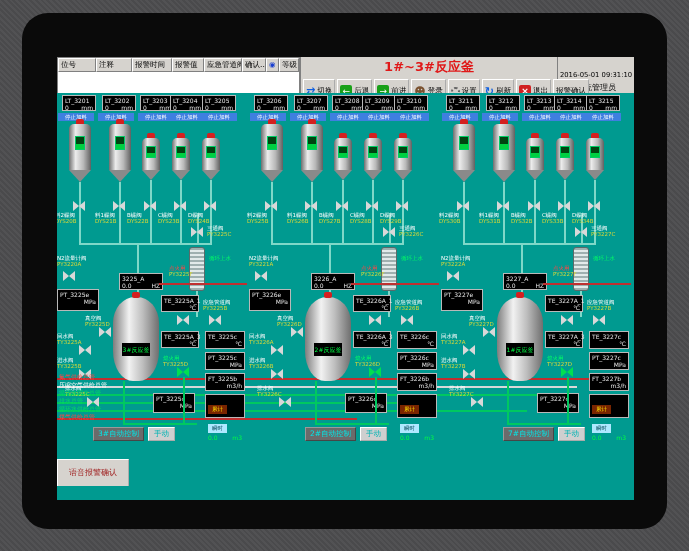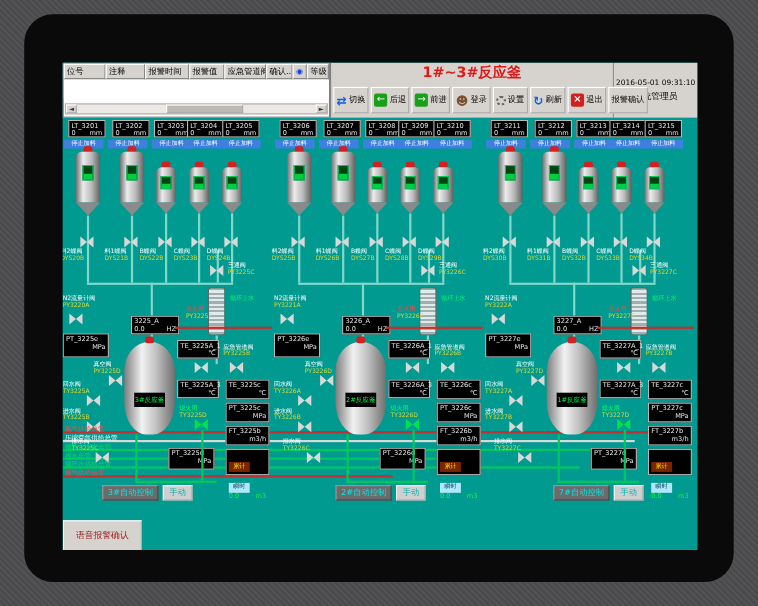--- a/index.html
+++ b/index.html
@@ -32,21 +32,21 @@
   .ico-blue{color:#1060e0;font-size:11px;font-weight:bold;}
   .ico-person{color:#7a5230;font-size:11px;}
   .ico-gear{display:inline-block;width:9px;height:9px;border:2px dotted #666;border-radius:50%;}
 
   .datepanel{width:77px;height:50px;background:#d6d3ce;border-left:1px solid #808080;
      display:flex;flex-direction:column;align-items:center;justify-content:center;gap:3px;}
   .dt{font-size:6.8px;color:#000;white-space:nowrap;}
   .usr{font-size:8px;color:#000;}
 
   
-  .canvas{position:absolute;left:0;top:50px;width:577px;height:393px;background:#009a90;overflow:hidden;padding-left:12px;}
+  .canvas{position:absolute;left:0;top:36px;width:577px;height:393px;background:#009a90;overflow:hidden;padding-left:12px;}
   .groups-row{position:absolute;left:0;top:0;display:flex;}
   .grp{position:relative;width:192px;height:360px;flex:0 0 192px;}
 
   .disp{position:absolute;background:#000;border:1px solid #b9b9b9;color:#e6e6e6;padding:1px 2px;}
   .disp .tag{display:block;font-size:6px;line-height:7px;text-align:left;white-space:nowrap;}
   .disp .vrow{display:flex;justify-content:space-between;font-size:6px;line-height:7px;}
   .lt{top:2px;width:34px;height:16px;}
   .feed{position:absolute;top:20px;width:36px;height:8px;background:#3f7fe0;color:#fff;
         font-size:5.5px;line-height:8px;text-align:center;white-space:nowrap;overflow:hidden;}
 

